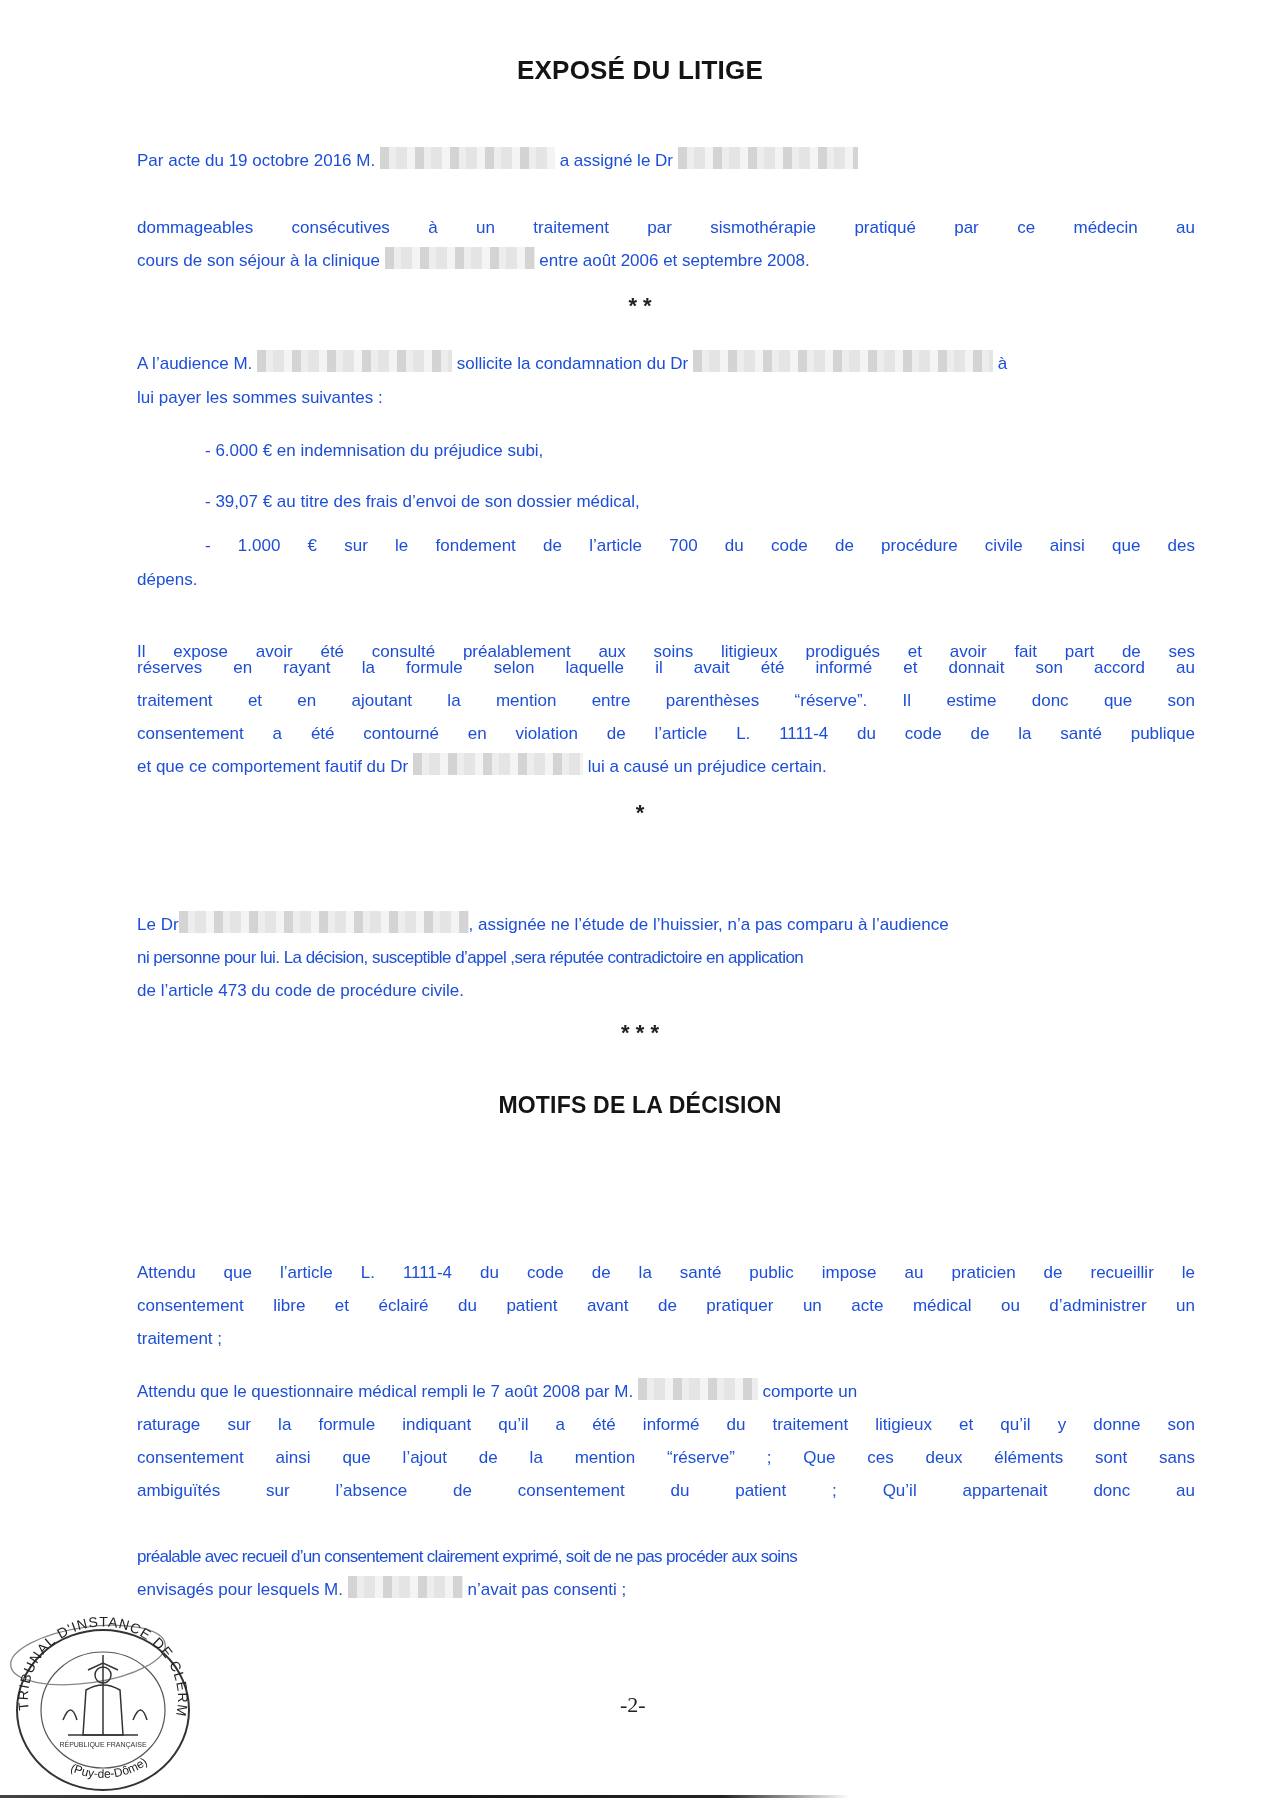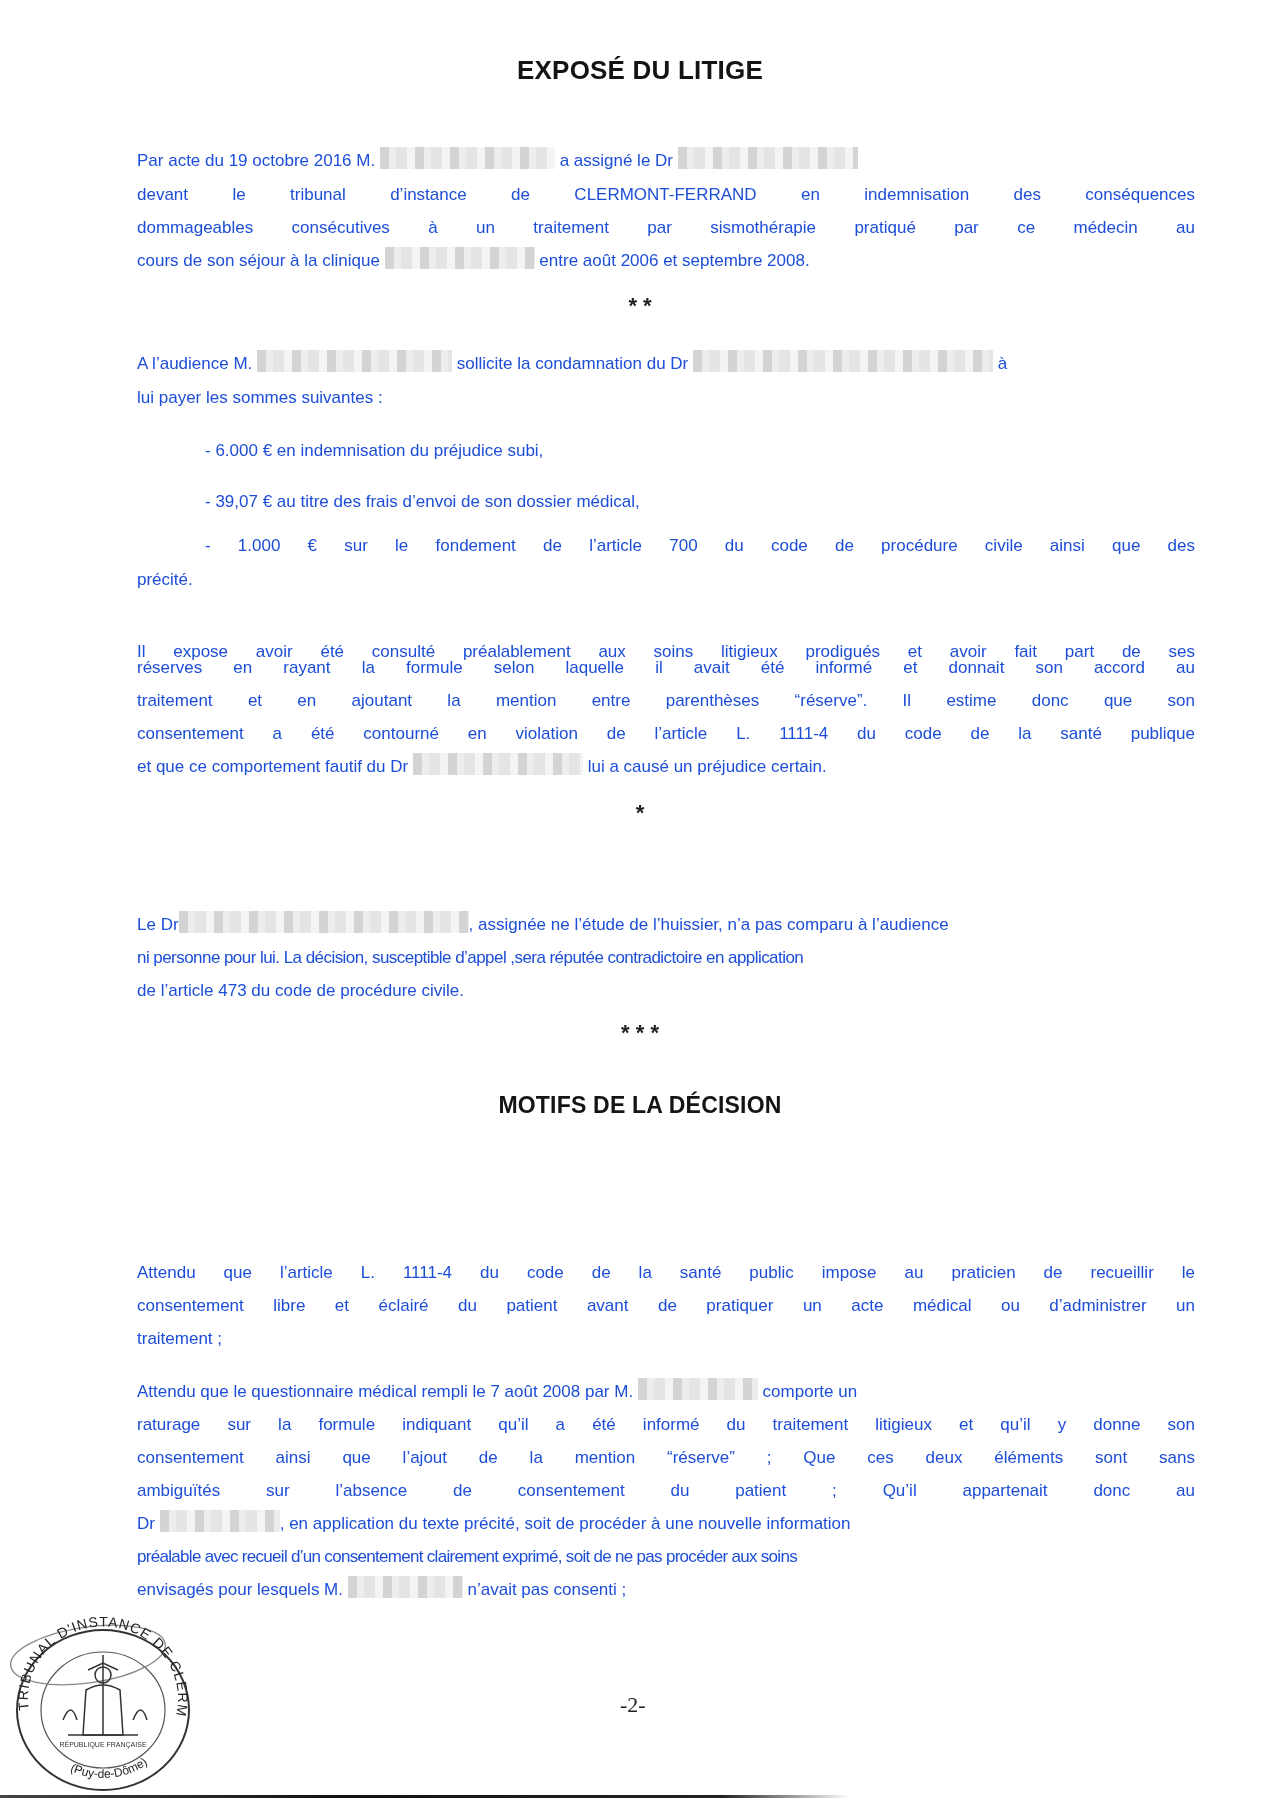--- a/index.html
+++ b/index.html
@@ -29,21 +29,20 @@
 <div class="page">
 
   <div class="heading" style="top:55px;">EXPOSÉ DU LITIGE</div>
 
   <div class="line" style="top:147px;">
     <span>Par acte du 19 octobre 2016 M.</span>
     <span class="redact" style="width:175px;"></span>
     <span>a assigné le Dr</span>
     <span class="redact" style="width:180px;"></span>
   </div>
-  <div class="line just" style="top:181px;">devant le tribunal d’instance de CLERMONT-FERRAND en indemnisation des conséquences</div>
   <div class="line just" style="top:214px;">dommageables consécutives à un traitement par sismothérapie pratiqué par ce médecin au</div>
   <div class="line" style="top:247px;">
     <span>cours de son séjour à la clinique</span>
     <span class="redact" style="width:150px;"></span>
     <span>entre août 2006 et septembre 2008.</span>
   </div>
 
   <div class="stars" style="top:293px;">* *</div>
 
   <div class="line" style="top:350px;">
@@ -51,21 +50,21 @@
     <span class="redact" style="width:195px;"></span>
     <span>sollicite la condamnation du Dr</span>
     <span class="redact" style="width:300px;"></span>
     <span>à</span>
   </div>
   <div class="line" style="top:384px;">lui payer les sommes suivantes :</div>
 
   <div class="line ind" style="top:437px;">- 6.000 € en indemnisation du préjudice subi,</div>
   <div class="line ind" style="top:488px;">- 39,07 € au titre des frais d’envoi de son dossier médical,</div>
   <div class="line ind just" style="top:532px;">- 1.000 € sur le fondement de l’article 700 du code de procédure civile ainsi que des</div>
-  <div class="line" style="top:566px;">précité.</div>
+  <div class="line" style="top:566px;">dépens.</div>
 
   <div class="line just" style="top:622px;margin-top:16px;">Il expose avoir été consulté préalablement aux soins litigieux prodigués et avoir fait part de ses</div>
   <div class="line just" style="top:654px;">réserves en rayant la formule selon laquelle il avait été informé et donnait son accord au</div>
   <div class="line just" style="top:687px;">traitement et en ajoutant la mention entre parenthèses “réserve”. Il estime donc que son</div>
   <div class="line just" style="top:720px;">consentement a été contourné en violation de l’article L. 1111-4 du code de la santé publique</div>
   <div class="line" style="top:753px;">
     <span>et que ce comportement fautif du Dr</span>
     <span class="redact" style="width:170px;"></span>
     <span>lui a causé un préjudice certain.</span>
   </div>
@@ -88,24 +87,20 @@
   <div class="line" style="top:1325px;">traitement ;</div>
 
   <div class="line" style="top:1378px;">
     <span>Attendu que le questionnaire médical rempli le 7 août 2008 par M.</span>
     <span class="redact" style="width:120px;"></span>
     <span>comporte un</span>
   </div>
   <div class="line just" style="top:1411px;">raturage sur la formule indiquant qu’il a été informé du traitement litigieux et qu’il y donne son</div>
   <div class="line just" style="top:1444px;">consentement ainsi que l’ajout de la mention “réserve” ; Que ces deux éléments sont sans</div>
   <div class="line just" style="top:1477px;">ambiguïtés sur l’absence de consentement du patient ; Qu’il appartenait donc au</div>
-  <div class="line" style="top:1510px;">
-    <span>Dr</span>
-    <span class="redact" style="width:120px;"></span><span>, en application du texte précité, soit de procéder à une nouvelle information</span>
-  </div>
   <div class="line" style="top:1543px; letter-spacing:-0.7px;">préalable avec recueil d’un consentement clairement exprimé, soit de ne pas procéder aux soins</div>
   <div class="line" style="top:1576px;">
     <span>envisagés pour lesquels M.</span>
     <span class="redact" style="width:115px;"></span>
     <span>n’avait pas consenti ;</span>
   </div>
 
   <svg class="stamp" viewBox="0 0 190 180">
     <defs>
       <path id="arcTop" d="M 22 100 A 75 72 0 1 1 168 100"></path>

